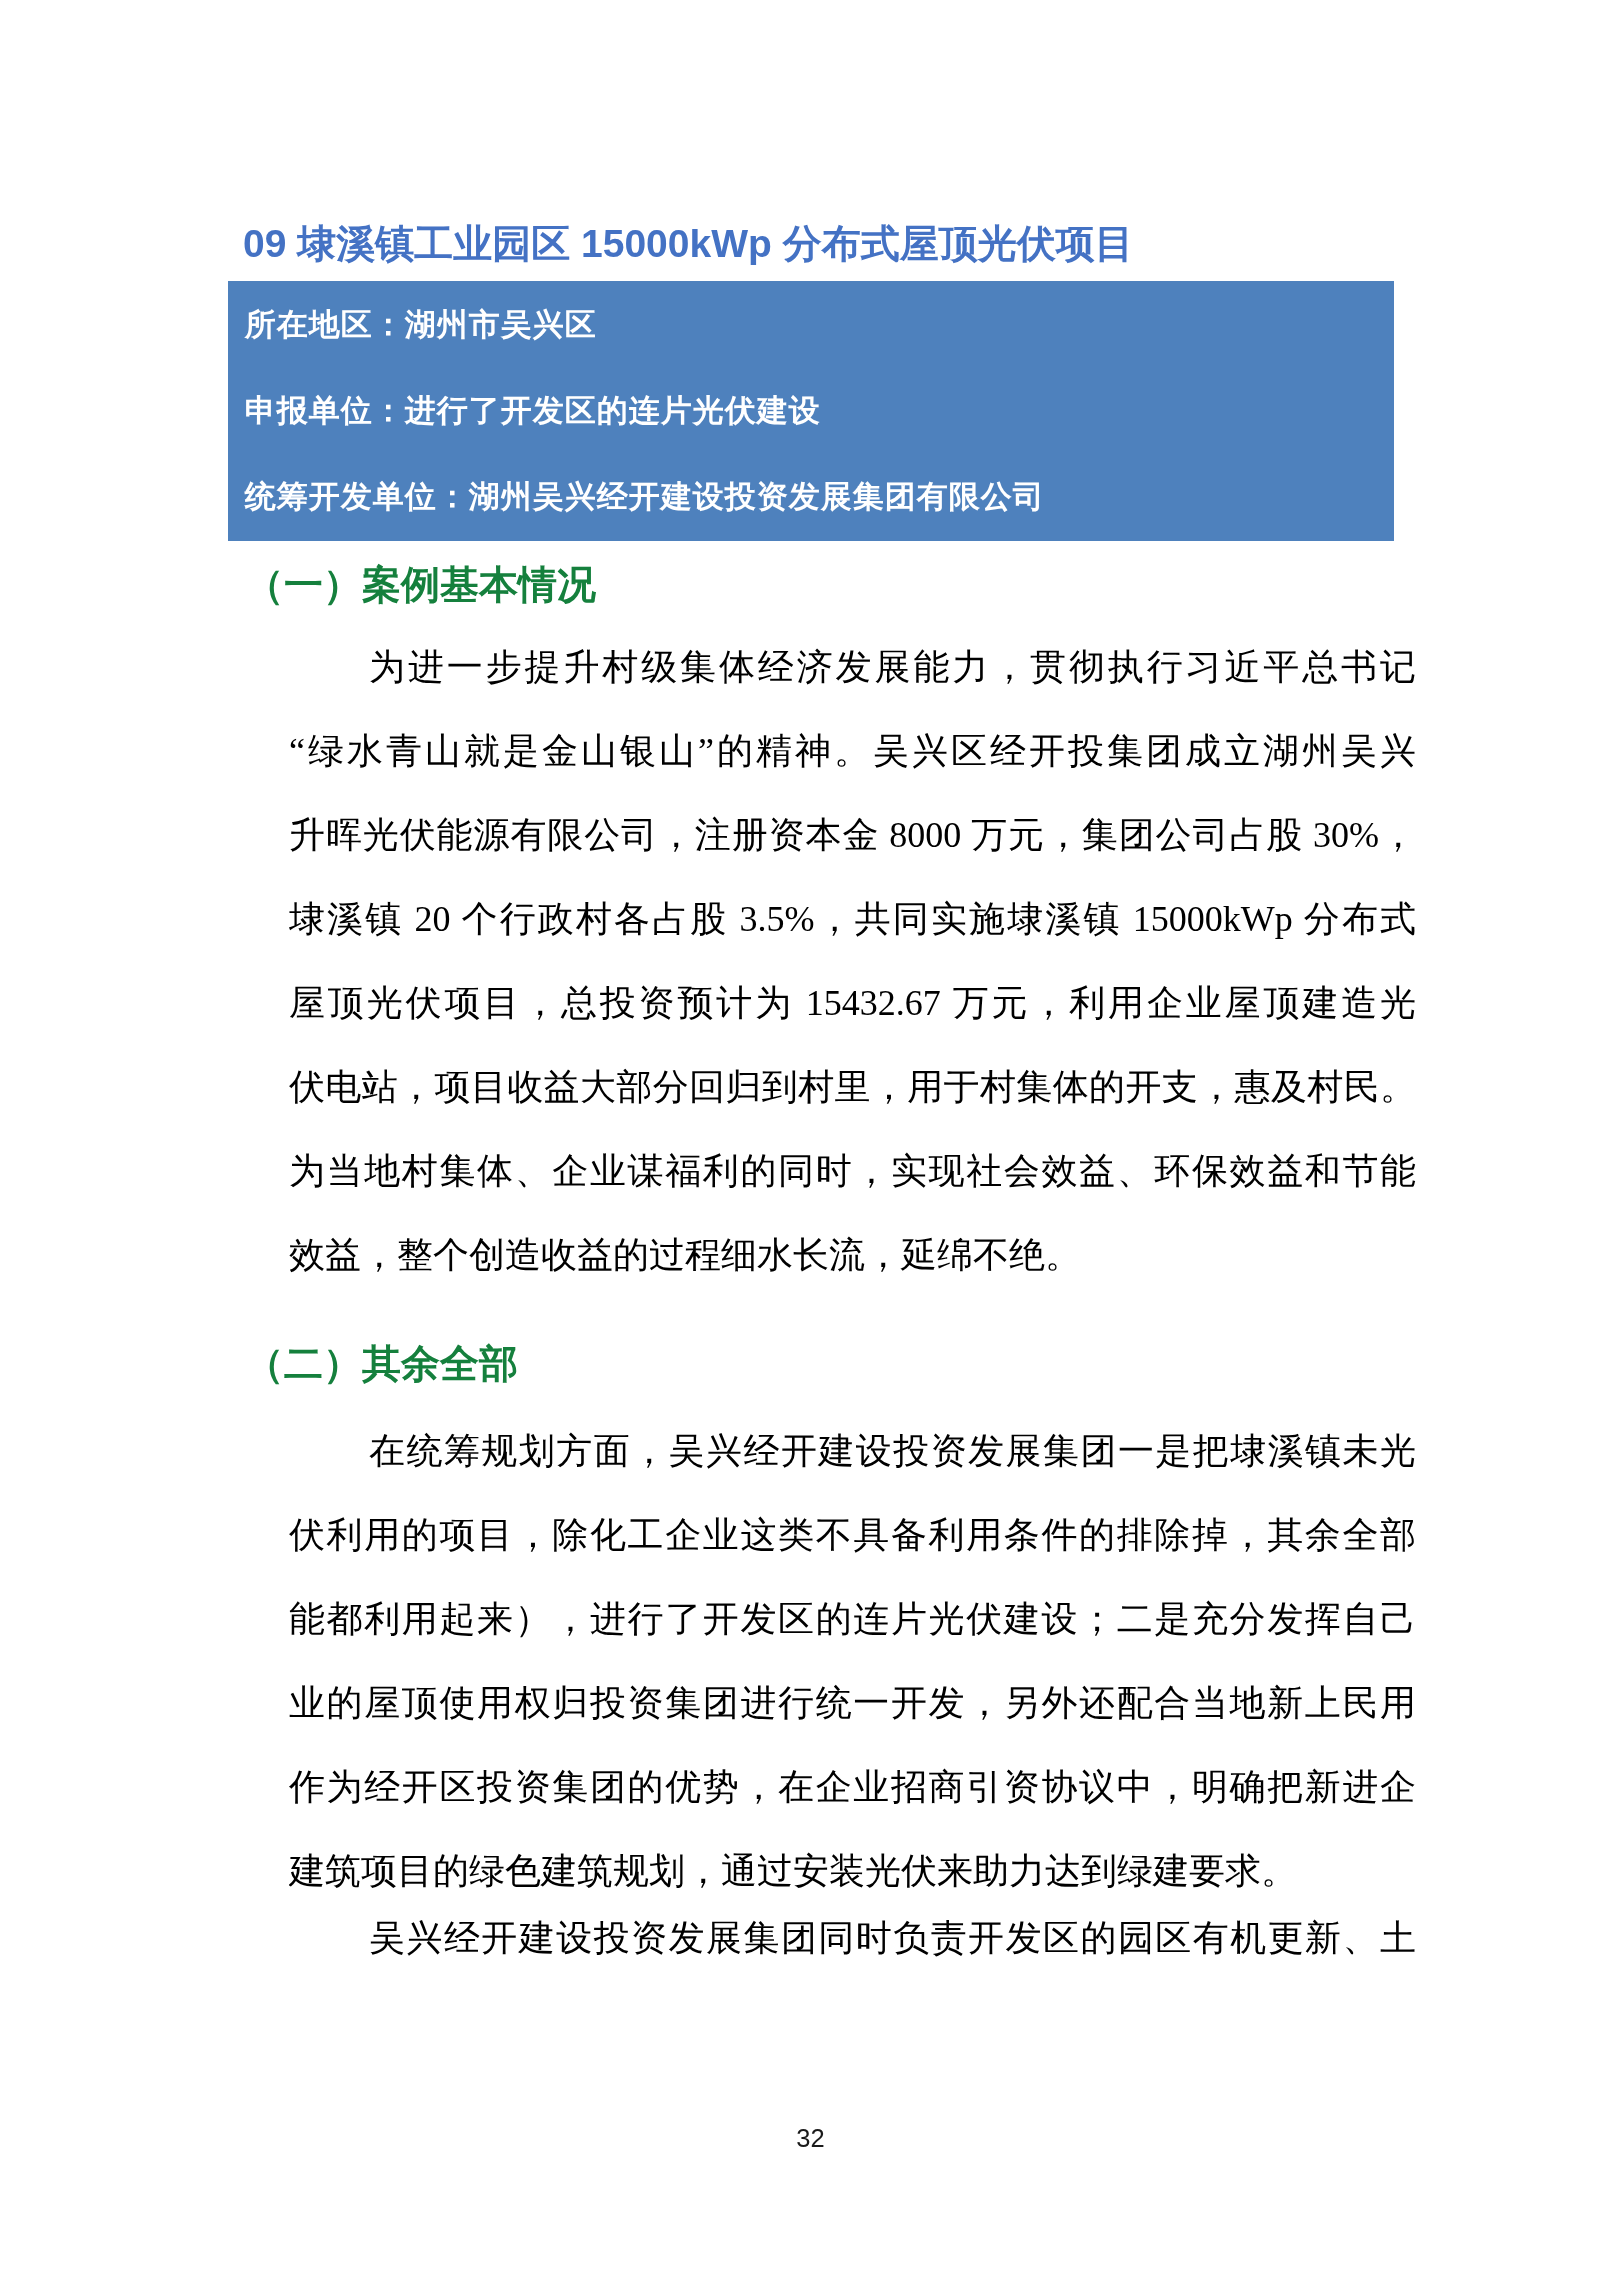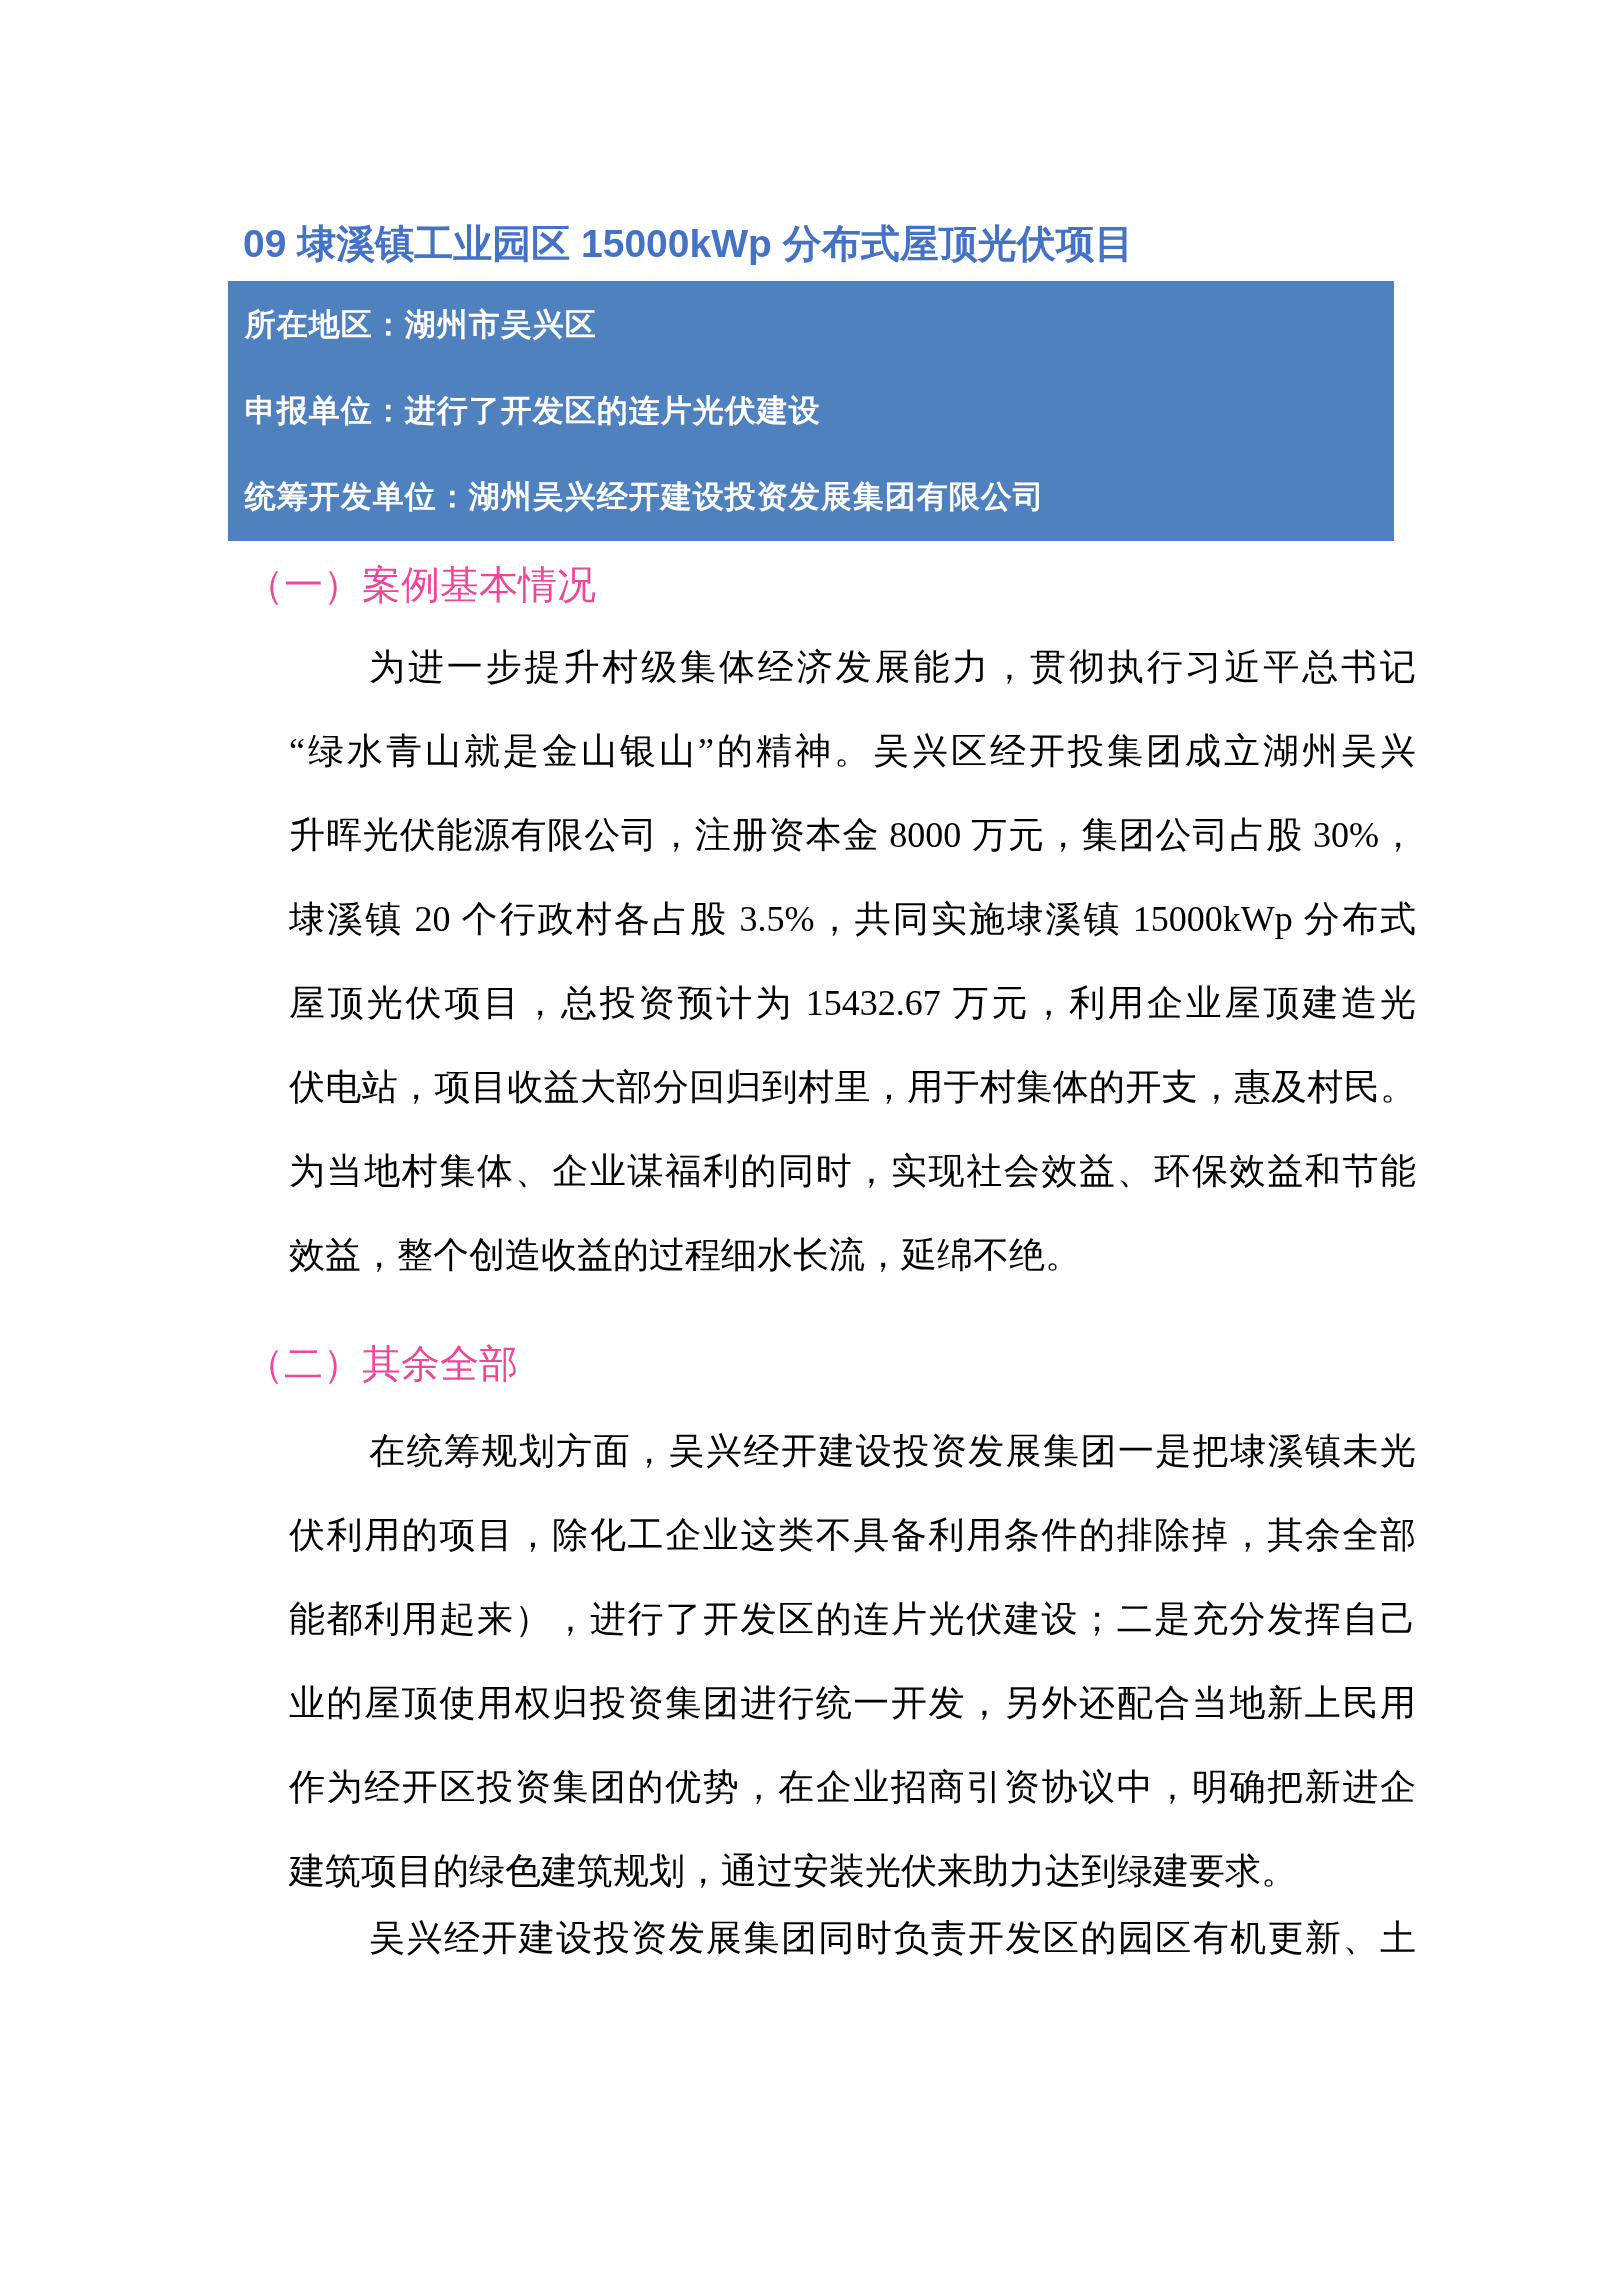--- a/index.html
+++ b/index.html
@@ -27,22 +27,22 @@
     padding-left:16.7px;
     color:#ffffff;
     font-family:"Liberation Sans","DejaVu Sans",sans-serif;
     font-weight:bold;font-size:31px;
     letter-spacing:1px;
     white-space:nowrap;
   }
   .section-heading{
     position:absolute;left:245px;
     font-family:"Liberation Sans","DejaVu Sans",sans-serif;
-    font-weight:normal;font-size:39px;line-height:47px;
-    color:#ec4899;white-space:nowrap;
+    font-weight:bold;font-size:39px;line-height:47px;
+    color:#15803d;white-space:nowrap;
   }
   .heading-1{top:561px;}
   .heading-2{top:1340px;}
   .para{
     position:absolute;left:245px;width:1127px;
     font-size:36px;line-height:84px;margin-left:44px;
   }
   .para-1{top:625px;}
   .para-2{top:1409px;}
   .para-3{top:1896px;}
@@ -94,15 +94,16 @@
     <div class="body-line">能都利用起来），进行了开发区的连片光伏建设；二是充分发挥自己</div>
     <div class="body-line">业的屋顶使用权归投资集团进行统一开发，另外还配合当地新上民用</div>
     <div class="body-line">作为经开区投资集团的优势，在企业招商引资协议中，明确把新进企</div>
     <div class="body-line last">建筑项目的绿色建筑规划，通过安装光伏来助力达到绿建要求。</div>
   </div>
 
   <div class="para para-3">
     <div class="body-line first">吴兴经开建设投资发展集团同时负责开发区的园区有机更新、土</div>
   </div>
 
+  <div class="page-number">32</div>
 
 </div>
 
 
 </body></html>

